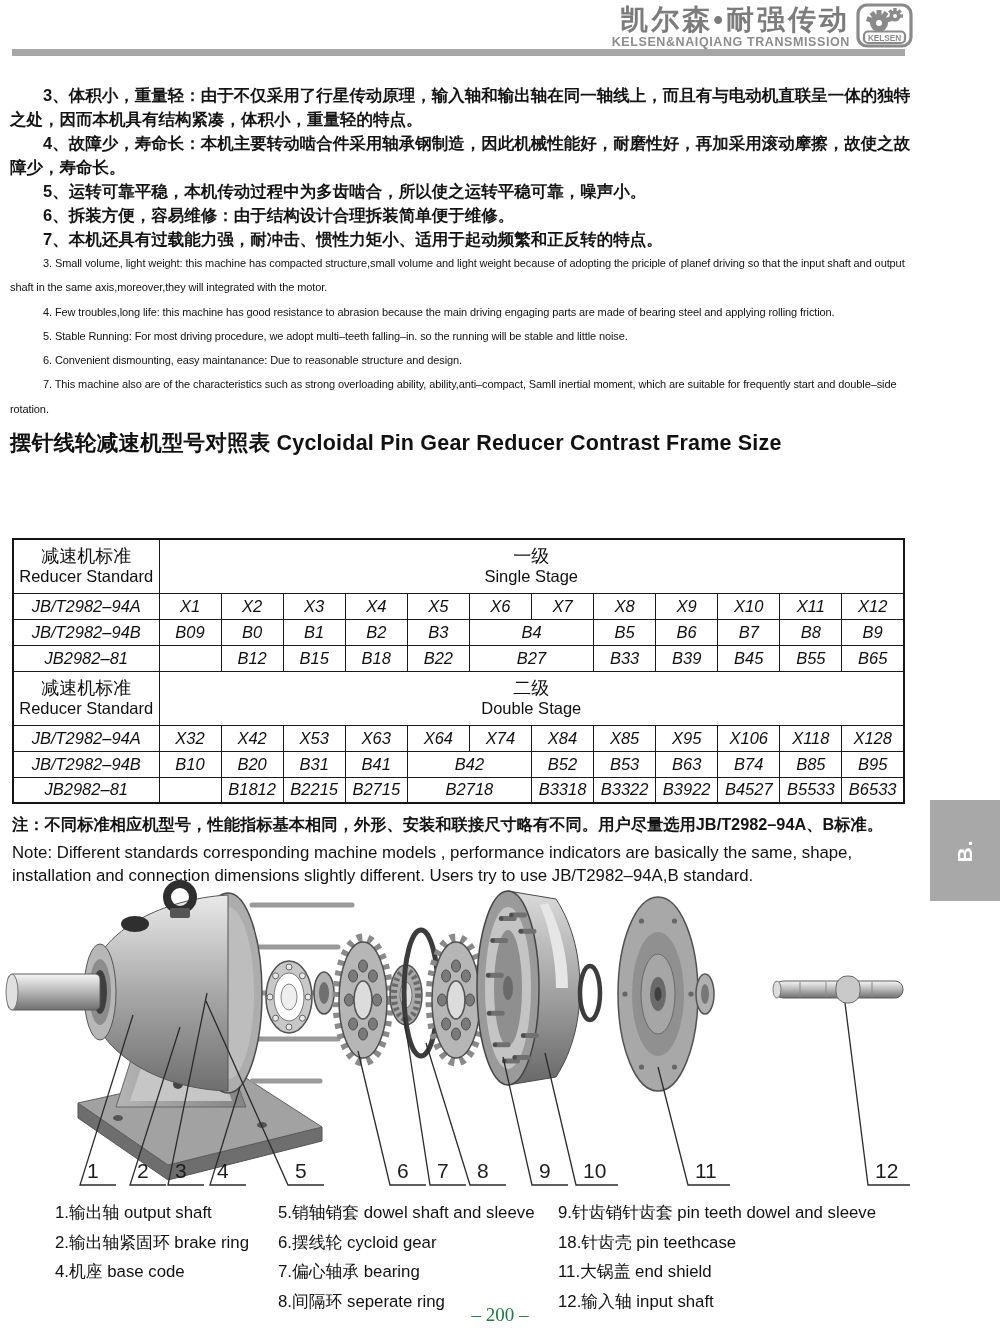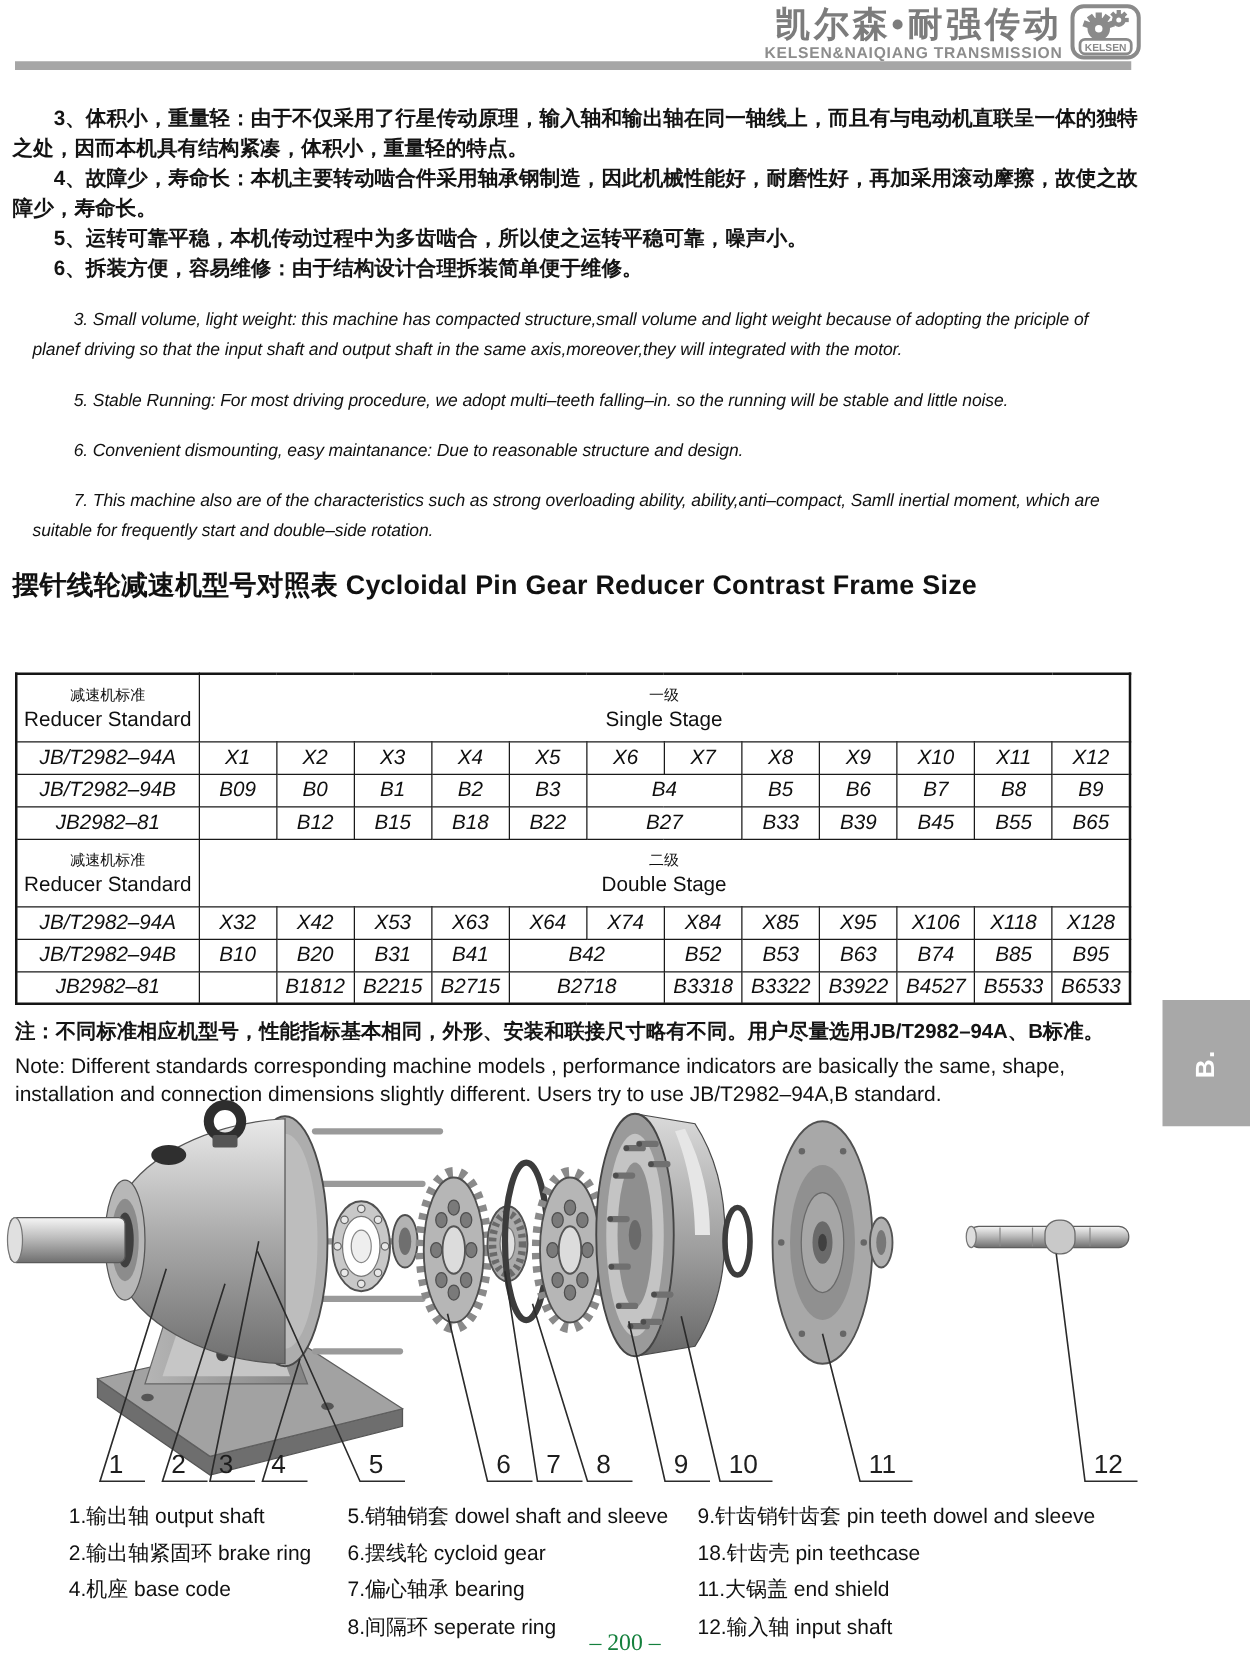--- a/index.html
+++ b/index.html
@@ -11,37 +11,37 @@
   
   .brand { position:absolute; top:4px; left:380px; width:470px; text-align:right; }
   .brand-cn { font-size:28px; font-weight:700; color:#7c7c7c; letter-spacing:3px; line-height:31px; }
   .brand-en { font-size:12.5px; font-weight:700; color:#8d8d8d; letter-spacing:0.6px; line-height:14px; }
   .logo { position:absolute; top:3px; left:856px; width:57px; height:45px; }
   .header-rule { position:absolute; top:49px; left:12px; width:893px; height:7px; background:#a6a6a6; }
 
   
   #text-block { position:absolute; top:83px; left:10px; width:902px; }
   #features-cn p { margin:0; font-size:16.5px; line-height:24px; font-weight:600; text-indent:33px; color:#141414; }
-  #features-en p { margin:16px; font-size:14px; line-height:24.3px; font-weight:400; text-indent:33px; letter-spacing:-0.1px; color:#111;font-style:italic; }
+  #features-en p { margin:0; font-size:11px; line-height:24.3px; font-weight:400; text-indent:33px; letter-spacing:-0.1px; color:#111; }
   #table-title { margin:7px 0 0 0; font-size:21.5px; font-weight:600; letter-spacing:0.2px; color:#111; }
 
   
   #contrast-table {
     position:absolute; top:538px; left:12px; width:893px;
     border-collapse:collapse; table-layout:fixed; border:2.5px solid #151515;
   }
   #contrast-table th, #contrast-table td {
     border:1px solid #1a1a1a; text-align:center; vertical-align:middle;
     font-size:16.5px; font-weight:400; padding:0; color:#0f0f0f;
   }
   #contrast-table col.label { width:146px; }
   tr.section-header { height:54px; }
   tr.section-header th { border-top:2px solid #151515; }
   tr.data-row { height:26px;font-style:italic; }
-  .section-header .cn { font-size:12px; line-height:21px; }
+  .section-header .cn { font-size:18px; line-height:21px; }
   .section-header .en { font-size:16.5px; line-height:19px; }
 
   
   #note-block { position:absolute; top:814px; left:12px; width:892px; }
   .note-cn { margin:0 0 5px 0; font-size:16.3px; font-weight:600; color:#141414; }
   .note-en { margin:0; font-size:16.8px; line-height:23px; width:868px; color:#111; }
 
   
   .side-tab { position:absolute; left:930px; top:800px; width:70px; height:101px; background:#a8a8a8; }
   .side-tab span {
@@ -101,23 +101,25 @@
     </svg>
   </div>
   <div class="header-rule"></div>
 
   <section id="text-block">
     <div id="features-cn">
         <p>3、体积小，重量轻：由于不仅采用了行星传动原理，输入轴和输出轴在同一轴线上，而且有与电动机直联呈一体的独特之处，因而本机具有结构紧凑，体积小，重量轻的特点。</p>
         <p>4、故障少，寿命长：本机主要转动啮合件采用轴承钢制造，因此机械性能好，耐磨性好，再加采用滚动摩擦，故使之故障少，寿命长。</p>
         <p>5、运转可靠平稳，本机传动过程中为多齿啮合，所以使之运转平稳可靠，噪声小。</p>
         <p>6、拆装方便，容易维修：由于结构设计合理拆装简单便于维修。</p>
+        <p>7、本机还具有过载能力强，耐冲击、惯性力矩小、适用于起动频繁和正反转的特点。</p>
       </div>
     <div id="features-en">
         <p>3. Small volume, light weight: this machine has compacted structure,small volume and light weight because of adopting the priciple of planef driving so that the input shaft and output shaft in the same axis,moreover,they will integrated with the motor.</p>
+        <p>4. Few troubles,long life: this machine has good  resistance to abrasion because the main driving engaging parts are made of bearing steel and applying rolling friction.</p>
         <p>5. Stable Running: For most driving procedure, we adopt multi–teeth falling–in. so the running will be stable and little noise.</p>
         <p>6. Convenient dismounting, easy maintanance: Due to reasonable structure and design.</p>
         <p>7. This machine also are of the characteristics such as strong overloading ability, ability,anti–compact, Samll inertial moment, which are suitable for frequently start and double–side rotation.</p>
       </div>
     <h2 id="table-title">摆针线轮减速机型号对照表 Cycloidal Pin Gear Reducer Contrast Frame Size</h2>
   </section>
 
   <table id="contrast-table">
     <colgroup>
       <col class="label">

